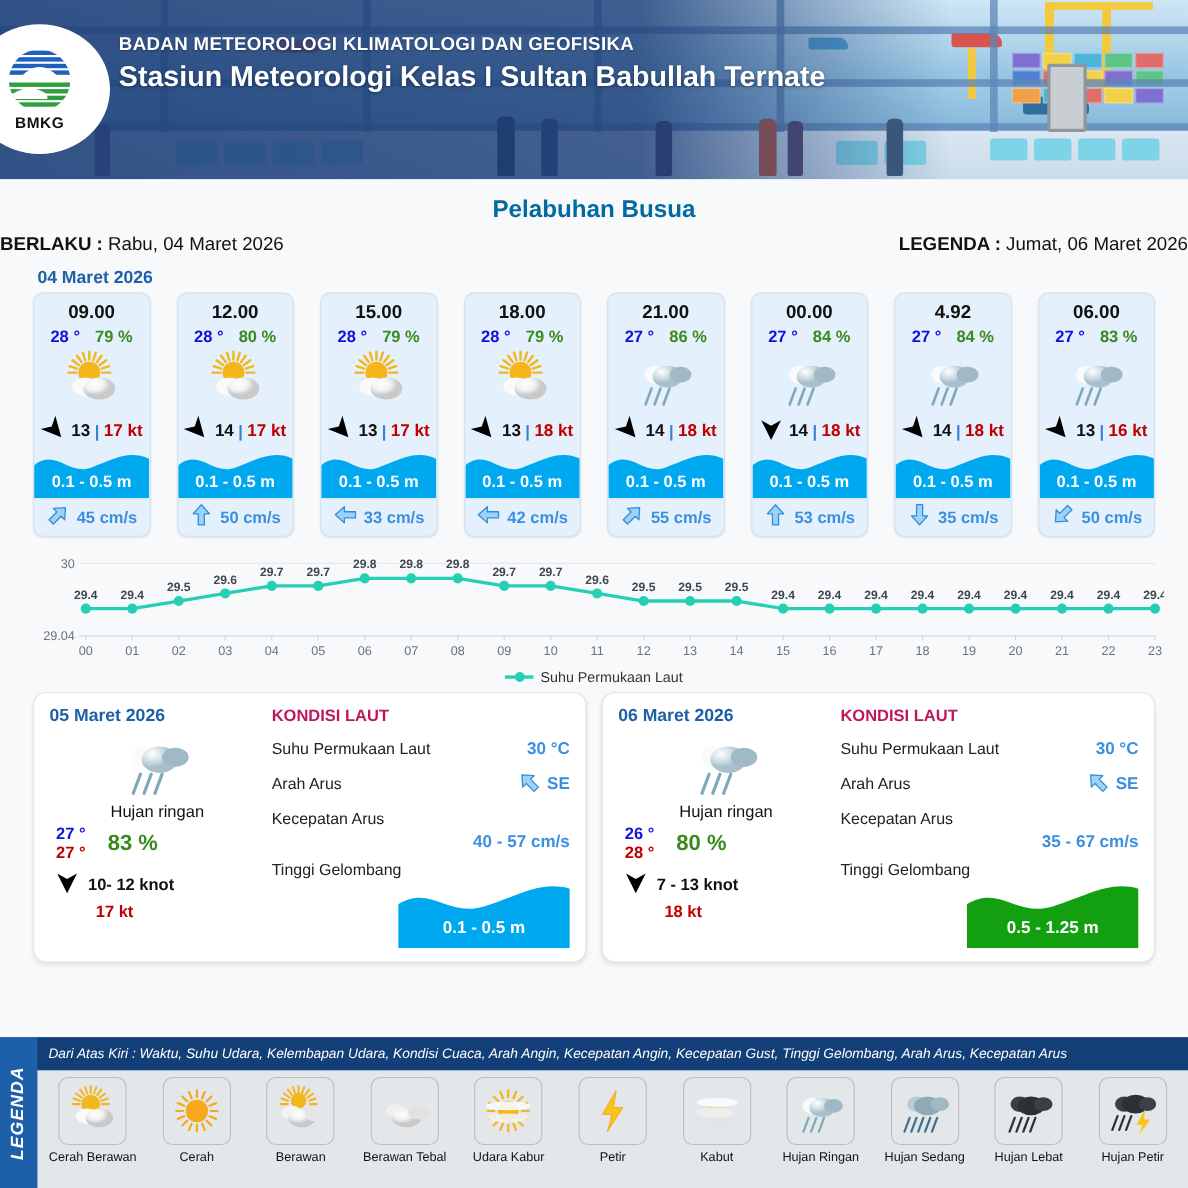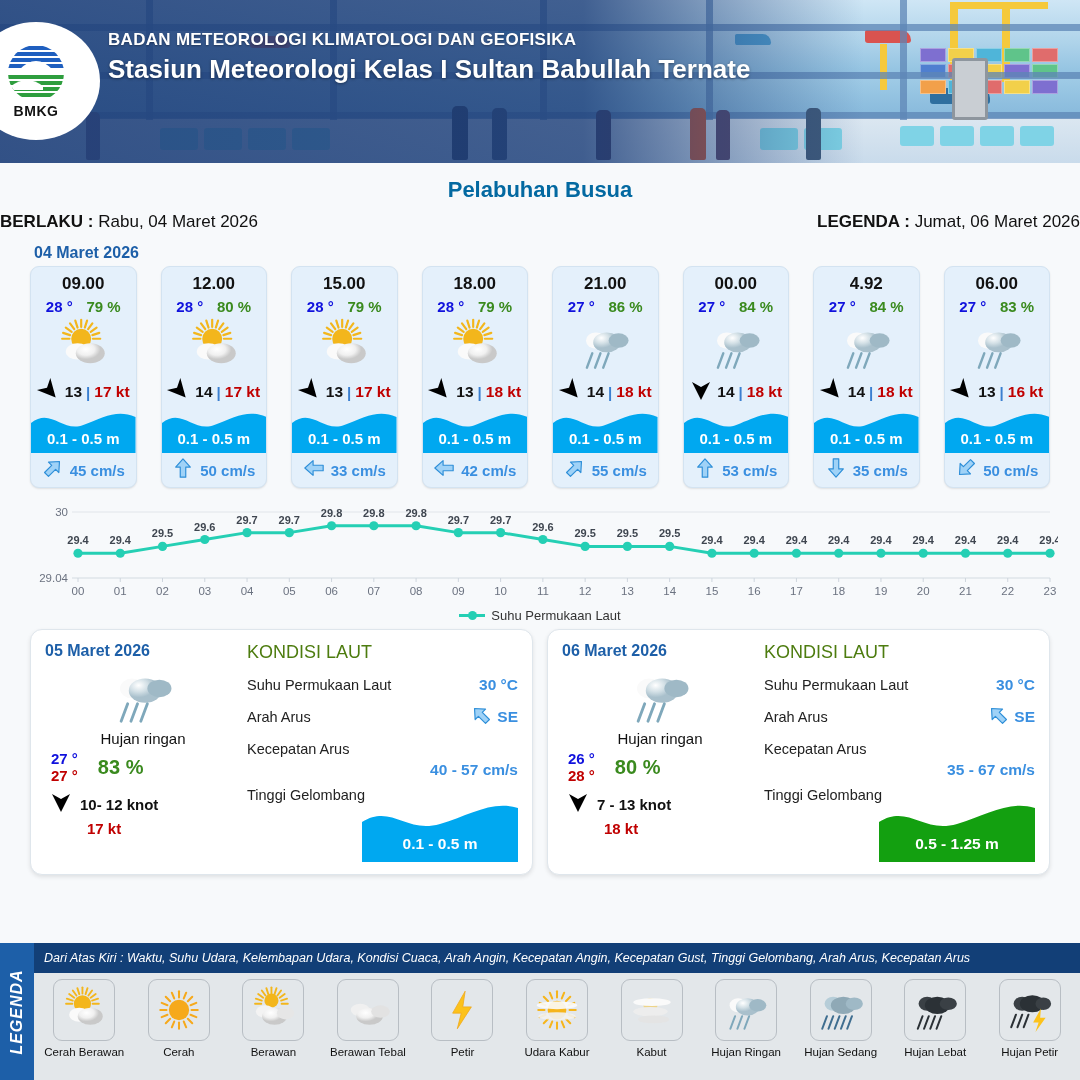--- a/index.html
+++ b/index.html
@@ -125,21 +125,21 @@
   .p-temps { display:flex; align-items:center; gap:20px; margin-top:3px; padding-left:6px;}
   .p-tcol { display:flex; flex-direction:column; }
   .p-tmin { font-size:15px; font-weight:bold; color:#1011dd; }
   .p-tmax { font-size:15px; font-weight:bold; color:#c00000; }
   .p-hum { font-size:20px; font-weight:bold; color:#3a8a1e; }
   .p-wind { display:flex; align-items:center; gap:7px; margin-top:7px; padding-left:4px;}
   .p-wtxt { font-size:15px; font-weight:bold; color:#111; }
   .p-gust { font-size:15px; font-weight:bold; color:#c00000; margin-top:3px; padding-left:42px;}
 
   .p-right { flex:1; padding-left:6px; position:relative;}
-  .p-title { font-size:18px; font-weight:normal; color:#4d7c0f; margin-bottom:6px;}
+  .p-title { font-size:15px; font-weight:bold; color:#be185d; margin-bottom:6px;}
   .p-row { display:flex; justify-content:space-between; align-items:center; height:32px;}
   .p-key { font-size:14.5px; color:#222; }
   .p-val { font-size:15.5px; font-weight:bold; color:#3a8fe0;text-align:right; }
   .p-dirwrap { display:flex; align-items:center; gap:5px;}
   .p-speed { font-size:15.5px; font-weight:bold; color:#3a8fe0; text-align:right; margin-top:-4px;}
   .p-wavebox { position:absolute; right:0; bottom:2px; width:156px; height:62px;}
   .p-wavetxt { position:absolute; left:0; right:0; bottom:9px; text-align:center; color:#fff; font-size:15.5px; font-weight:bold; z-index:2;}
 
   
   .legenda {
@@ -1146,42 +1146,20 @@
                   <stop offset="60%" stop-color="#f0f0f0"></stop>
                   <stop offset="100%" stop-color="#c9c9c9"></stop>
       </radialGradient>
       <radialGradient id="gcloud2" cx="30%" cy="28%">
         <stop offset="0%" stop-color="#ffffff"></stop>
                   <stop offset="55%" stop-color="#d3e0e6"></stop>
                   <stop offset="100%" stop-color="#a9c0cc"></stop>
       </radialGradient>
     </defs>
               <g>
-                <path d="M36 8 L20 36 L31 36 L26 56 L44 28 L33 28 Z" fill="#fcc21b" stroke="#f0a81b" stroke-width="1"></path>
-              </g>
-            </svg>
-          </div>
-               <div class="leg-lbl">Petir</div>
-        </div>
-        <div class="leg-item">
-          <div class="leg-cell">
-            <svg width="50" height="50" viewBox="0 0 64 64">
-    <defs>
-      <radialGradient id="gcloud" cx="35%" cy="30%">
-        <stop offset="0%" stop-color="#ffffff"></stop>
-                  <stop offset="60%" stop-color="#f0f0f0"></stop>
-                  <stop offset="100%" stop-color="#c9c9c9"></stop>
-      </radialGradient>
-      <radialGradient id="gcloud2" cx="30%" cy="28%">
-        <stop offset="0%" stop-color="#ffffff"></stop>
-                  <stop offset="55%" stop-color="#d3e0e6"></stop>
-                  <stop offset="100%" stop-color="#a9c0cc"></stop>
-      </radialGradient>
-    </defs>
-              <g>
                 <circle cx="32" cy="32" r="12" fill="#f6b51b"></circle>
                 <line x1="48" y1="32" x2="56" y2="32" stroke="#f6b51b" stroke-width="2.6" stroke-linecap="round"></line>
                 <line x1="46.78207252018059" y1="38.122934917841434" x2="54.17310878027088" y2="41.18440237676215" stroke="#f6b51b" stroke-width="2.6" stroke-linecap="round"></line>
                 <line x1="43.31370849898476" y1="43.31370849898476" x2="48.97056274847714" y2="48.970562748477136" stroke="#f6b51b" stroke-width="2.6" stroke-linecap="round"></line>
                 <line x1="38.122934917841434" y1="46.78207252018059" x2="41.18440237676216" y2="54.17310878027088" stroke="#f6b51b" stroke-width="2.6" stroke-linecap="round"></line>
                 <line x1="32" y1="48" x2="32" y2="56" stroke="#f6b51b" stroke-width="2.6" stroke-linecap="round"></line>
                 <line x1="25.877065082158566" y1="46.78207252018059" x2="22.815597623237846" y2="54.17310878027088" stroke="#f6b51b" stroke-width="2.6" stroke-linecap="round"></line>
                 <line x1="20.68629150101524" y1="43.31370849898476" x2="15.029437251522861" y2="48.97056274847714" stroke="#f6b51b" stroke-width="2.6" stroke-linecap="round"></line>
                 <line x1="17.217927479819412" y1="38.12293491784144" x2="9.82689121972912" y2="41.18440237676216" stroke="#f6b51b" stroke-width="2.6" stroke-linecap="round"></line>
                 <line x1="16" y1="32" x2="8" y2="32" stroke="#f6b51b" stroke-width="2.6" stroke-linecap="round"></line>
@@ -1208,20 +1186,42 @@
                   <stop offset="60%" stop-color="#f0f0f0"></stop>
                   <stop offset="100%" stop-color="#c9c9c9"></stop>
       </radialGradient>
       <radialGradient id="gcloud2" cx="30%" cy="28%">
         <stop offset="0%" stop-color="#ffffff"></stop>
                   <stop offset="55%" stop-color="#d3e0e6"></stop>
                   <stop offset="100%" stop-color="#a9c0cc"></stop>
       </radialGradient>
     </defs>
               <g>
+                <path d="M36 8 L20 36 L31 36 L26 56 L44 28 L33 28 Z" fill="#fcc21b" stroke="#f0a81b" stroke-width="1"></path>
+              </g>
+            </svg>
+          </div>
+               <div class="leg-lbl">Petir</div>
+        </div>
+        <div class="leg-item">
+          <div class="leg-cell">
+            <svg width="50" height="50" viewBox="0 0 64 64">
+    <defs>
+      <radialGradient id="gcloud" cx="35%" cy="30%">
+        <stop offset="0%" stop-color="#ffffff"></stop>
+                  <stop offset="60%" stop-color="#f0f0f0"></stop>
+                  <stop offset="100%" stop-color="#c9c9c9"></stop>
+      </radialGradient>
+      <radialGradient id="gcloud2" cx="30%" cy="28%">
+        <stop offset="0%" stop-color="#ffffff"></stop>
+                  <stop offset="55%" stop-color="#d3e0e6"></stop>
+                  <stop offset="100%" stop-color="#a9c0cc"></stop>
+      </radialGradient>
+    </defs>
+              <g>
                 <circle cx="30" cy="26" r="9" fill="#f3c84a" opacity=".6"></circle>
         <ellipse cx="32" cy="22" rx="24" ry="5" fill="#fafafa"></ellipse>
         <ellipse cx="30" cy="34" rx="22" ry="6" fill="#ededed"></ellipse>
         <ellipse cx="34" cy="44" rx="20" ry="5" fill="#e4e4e4"></ellipse>
               </g>
             </svg>
           </div>
                <div class="leg-lbl">Kabut</div>
         </div>
         <div class="leg-item">

